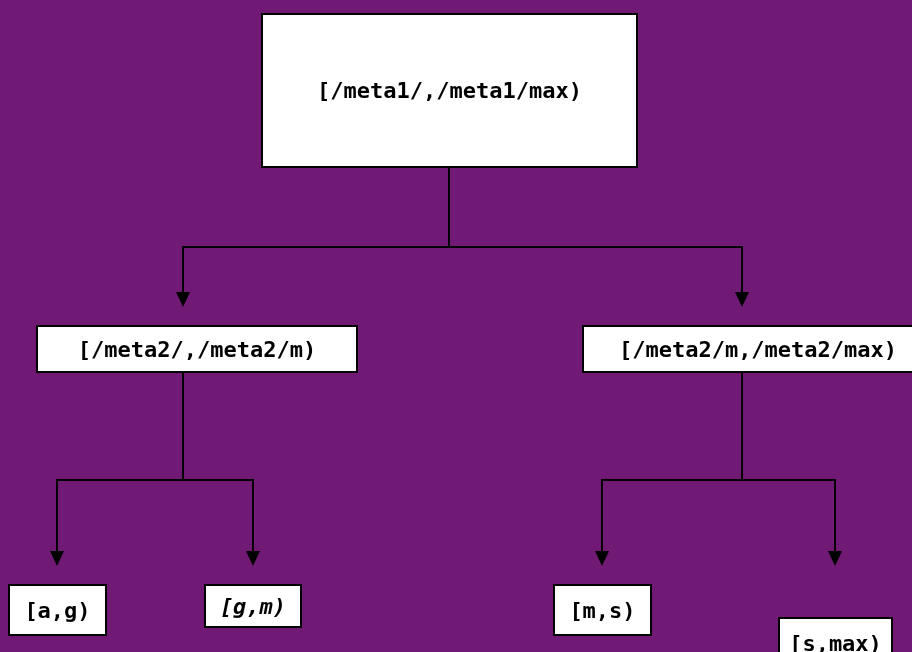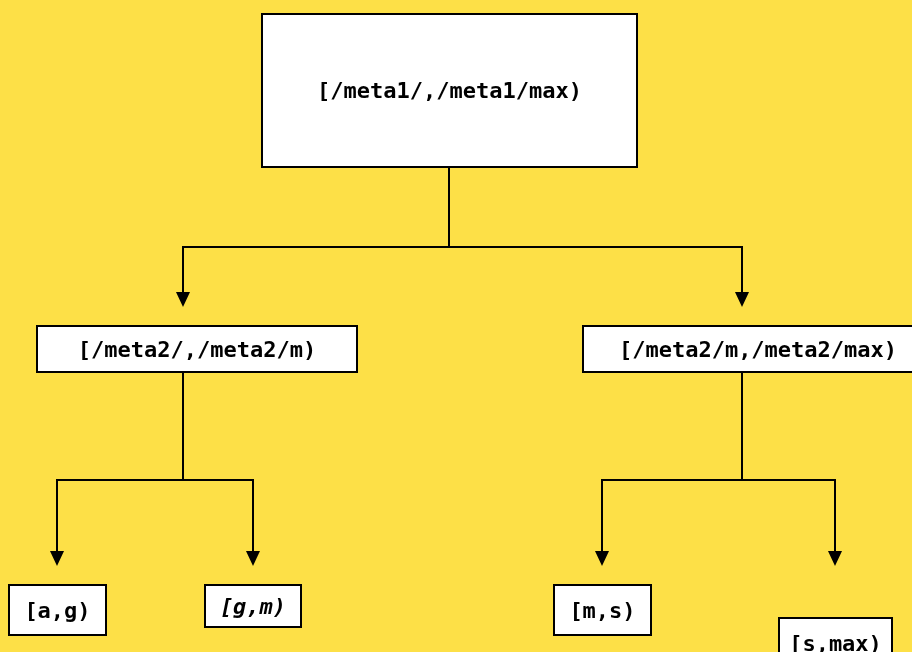--- a/index.html
+++ b/index.html
@@ -1,19 +1,19 @@
 <!DOCTYPE html>
 <html><head>
 <meta charset="utf-8">
 <style>
   html,body{margin:0;padding:0;background:#ffffff;}
   .canvas{
     position:relative;
     width:912px;height:652px;
-    background:#fde047;
+    background:#701a75;
     font-family:"DejaVu Sans Mono", monospace;
     overflow:hidden;
   }
   .node{
     position:absolute;
     box-sizing:border-box;
     border:2px solid #000000;
     background:#ffffff;
     display:flex;align-items:center;justify-content:center;
     font-weight:bold;

